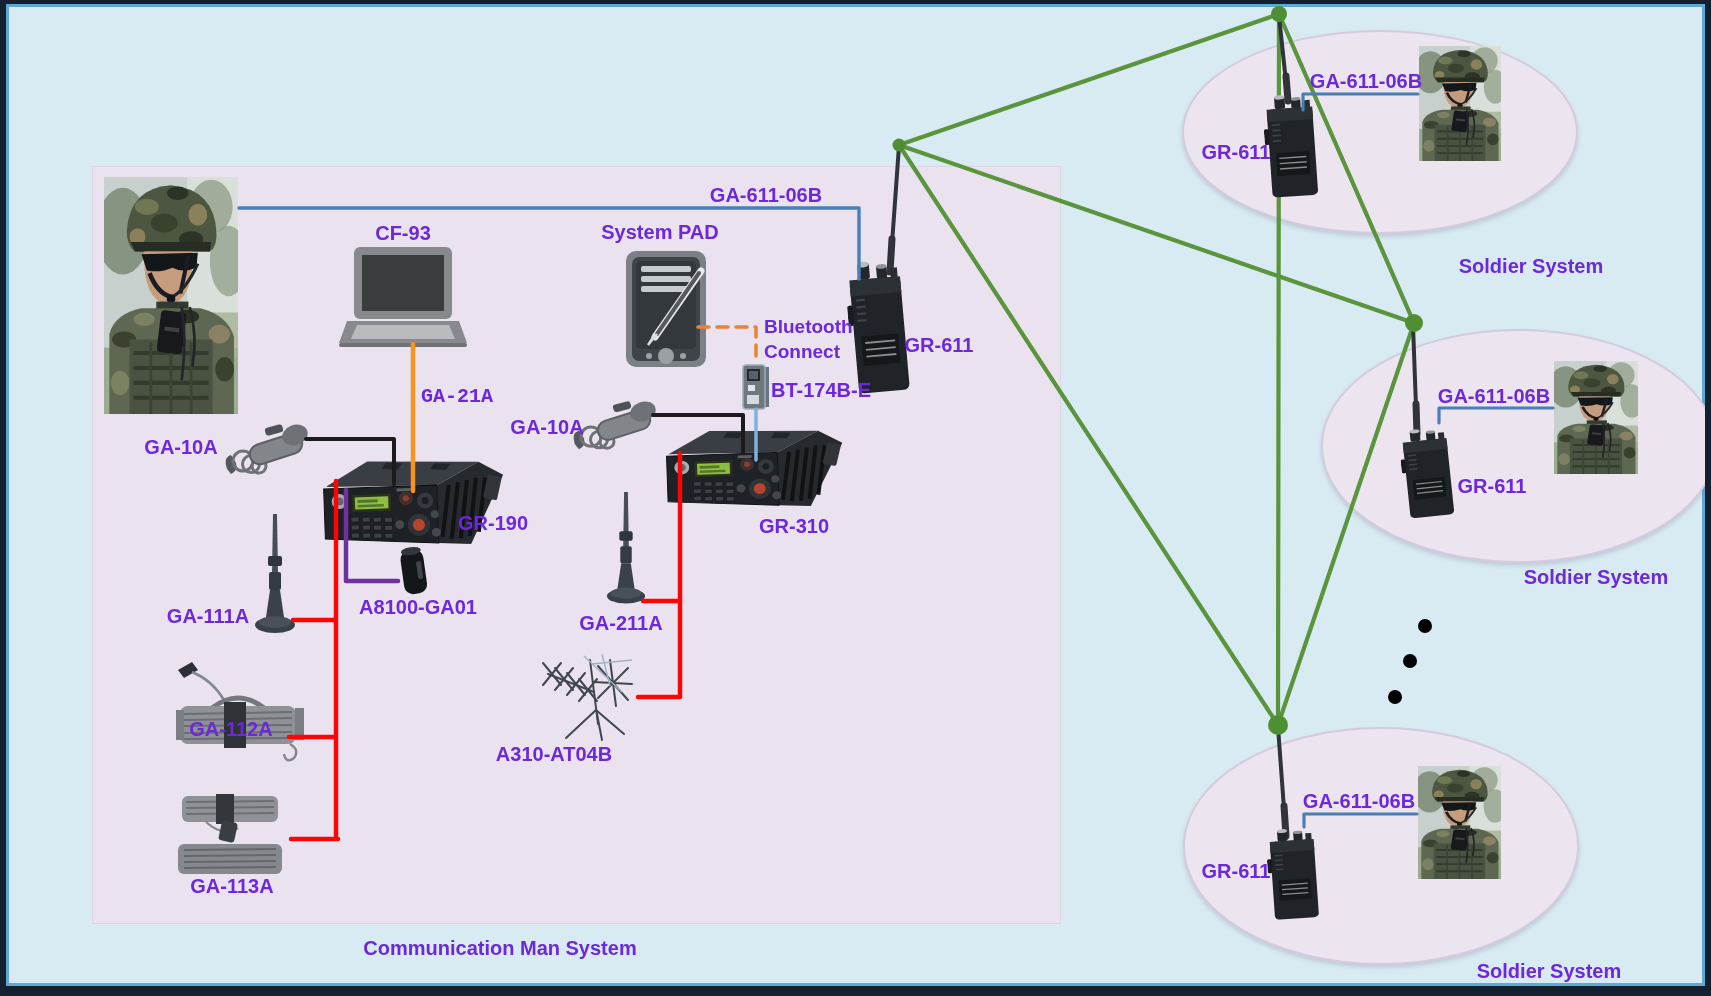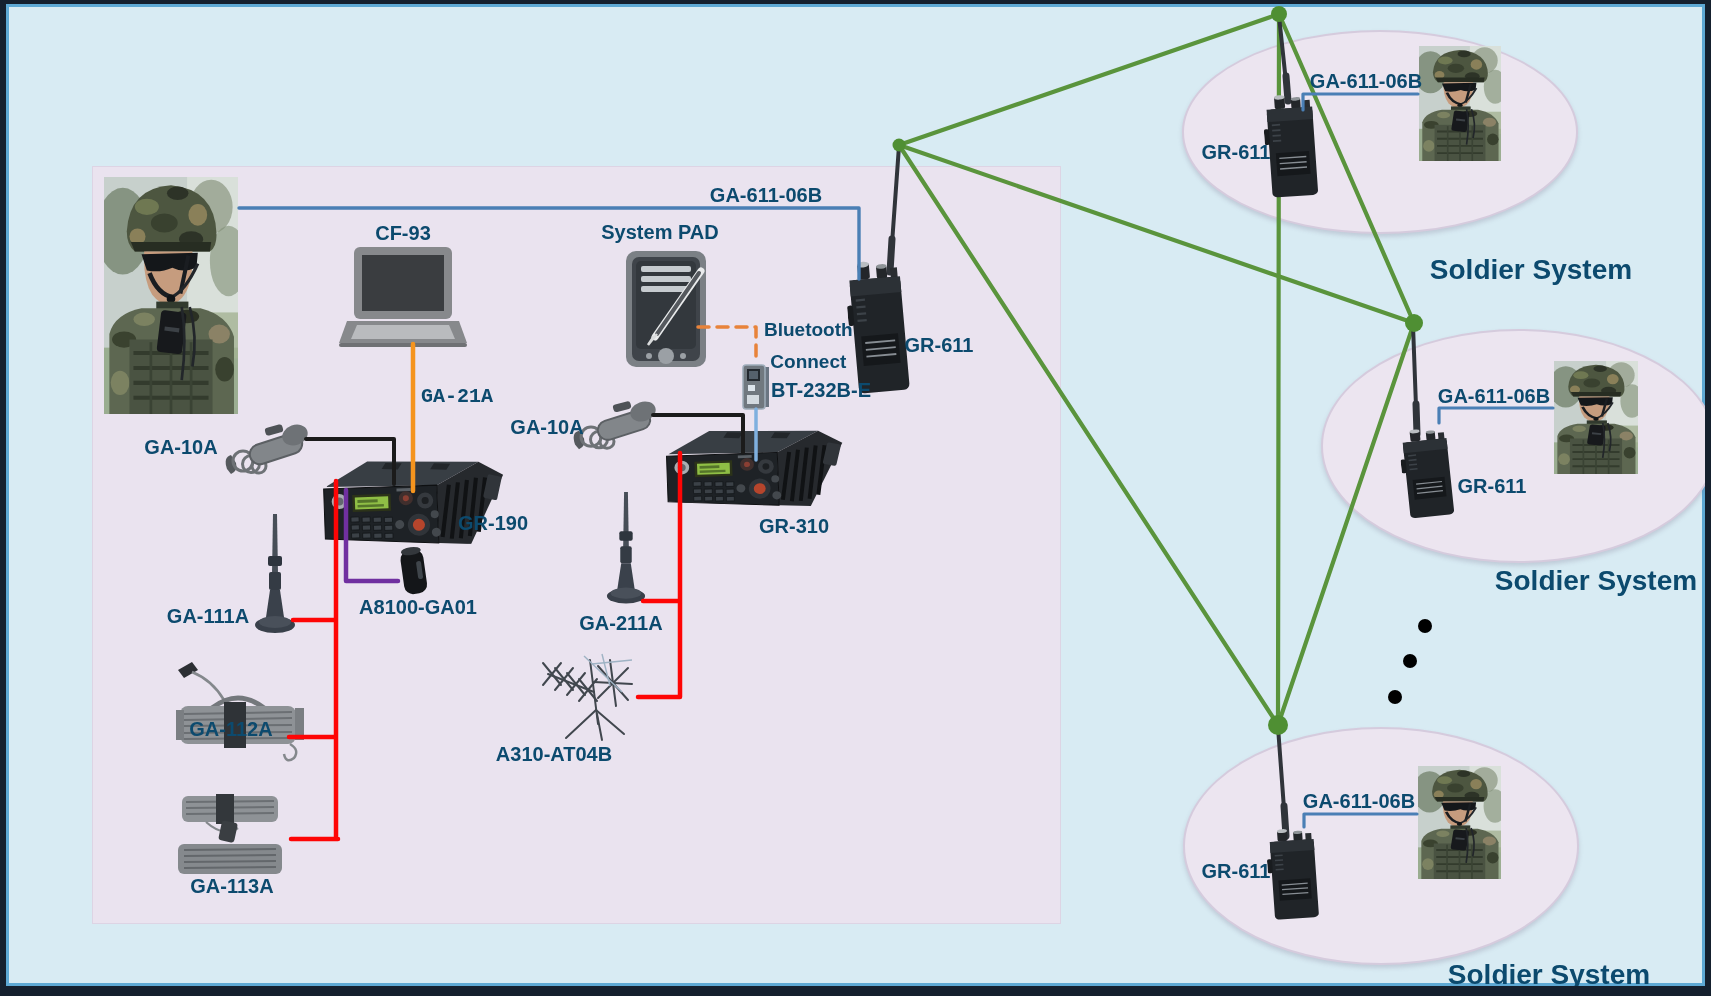--- a/index.html
+++ b/index.html
@@ -16,25 +16,25 @@
     position:absolute;left:86px;top:162px;width:967px;height:756px;
     background:#eae3ef;border:1px solid #ddd4e4;
   }
   .sys-ellipse{
     position:absolute;border-radius:50%;
     background:#ece5f0;border:2px solid #d5cbdd;
     box-shadow:0 3px 4px rgba(120,110,140,0.25);
   }
   .overlay{position:absolute;left:0;top:0;width:1711px;height:996px;}
   .lbl{
-    position:absolute;font-weight:bold;color:#0c4a6e;font-size:20px;
+    position:absolute;font-weight:bold;color:#6d28d9;font-size:20px;
     transform:translateX(-50%);white-space:nowrap;line-height:1.1;
   }
-  .lbl-big{font-size:28px;}
-  .lbl-left{transform:none;text-align:center;white-space:pre-line;line-height:32px;font-size:19px;}
+  .lbl-big{font-size:20px;}
+  .lbl-left{transform:none;text-align:left;white-space:pre-line;line-height:25px;font-size:19px;}
 </style>
 </head>
 <body>
 
 <div class="stage">
 
   <div class="panel"></div>
 
   <div class="sys-ellipse" style="left:1176px;top:26px;width:392px;height:200px;"></div>
   <div class="sys-ellipse" style="left:1315px;top:325px;width:392px;height:230px;"></div>
@@ -408,32 +408,33 @@
       <path d="M674,449 V693 M637,597 H674 M632,693 H674" stroke="#fe0505" stroke-width="4.5"></path>
     </g>
   </svg>
 
   <div class="lbl" style="left:760px;top:180px;">GA-611-06B</div>
   <div class="lbl" style="left:397px;top:218px;">CF-93</div>
   <div class="lbl" style="left:654px;top:217px;">System PAD</div>
   <div class="lbl" style="left:933px;top:330px;">GR-611</div>
   <div class="lbl lbl-left" style="left:758px;top:310px;">Bluetooth
 Connect</div>
-  <div class="lbl" style="left:815px;top:375px;">BT-232B-E</div>
+  <div class="lbl" style="left:815px;top:375px;">BT-174B-E</div>
   <div class="lbl" style="left:451px;top:382px;font-family:Liberation Mono, monospace;">GA-21A</div>
   <div class="lbl" style="left:175px;top:432px;">GA-10A</div>
   <div class="lbl" style="left:541px;top:412px;">GA-10A</div>
   <div class="lbl" style="left:487px;top:508px;">GR-190</div>
   <div class="lbl" style="left:788px;top:511px;text-align:right;">GR-310</div>
   <div class="lbl" style="left:412px;top:592px;">A8100-GA01</div>
   <div class="lbl" style="left:202px;top:601px;text-align:center;">GA-111A</div>
   <div class="lbl" style="left:615px;top:608px;">GA-211A</div>
   <div class="lbl" style="left:225px;top:714px;text-align:center;">GA-112A</div>
   <div class="lbl" style="left:548px;top:739px;">A310-AT04B</div>
   <div class="lbl" style="left:226px;top:871px;">GA-113A</div>
+  <div class="lbl lbl-big" style="left:494px;top:933px;">Communication Man System</div>
 
   <div class="lbl lbl-big" style="left:1525px;top:251px;">Soldier System</div>
   <div class="lbl" style="left:1230px;top:137px;">GR-611</div>
   <div class="lbl" style="left:1360px;top:66px;">GA-611-06B</div>
 
   <div class="lbl lbl-big" style="left:1590px;top:562px;">Soldier System</div>
   <div class="lbl" style="left:1486px;top:471px;">GR-611</div>
   <div class="lbl" style="left:1488px;top:381px;">GA-611-06B</div>
 
   <div class="lbl lbl-big" style="left:1543px;top:956px;">Soldier System</div>

